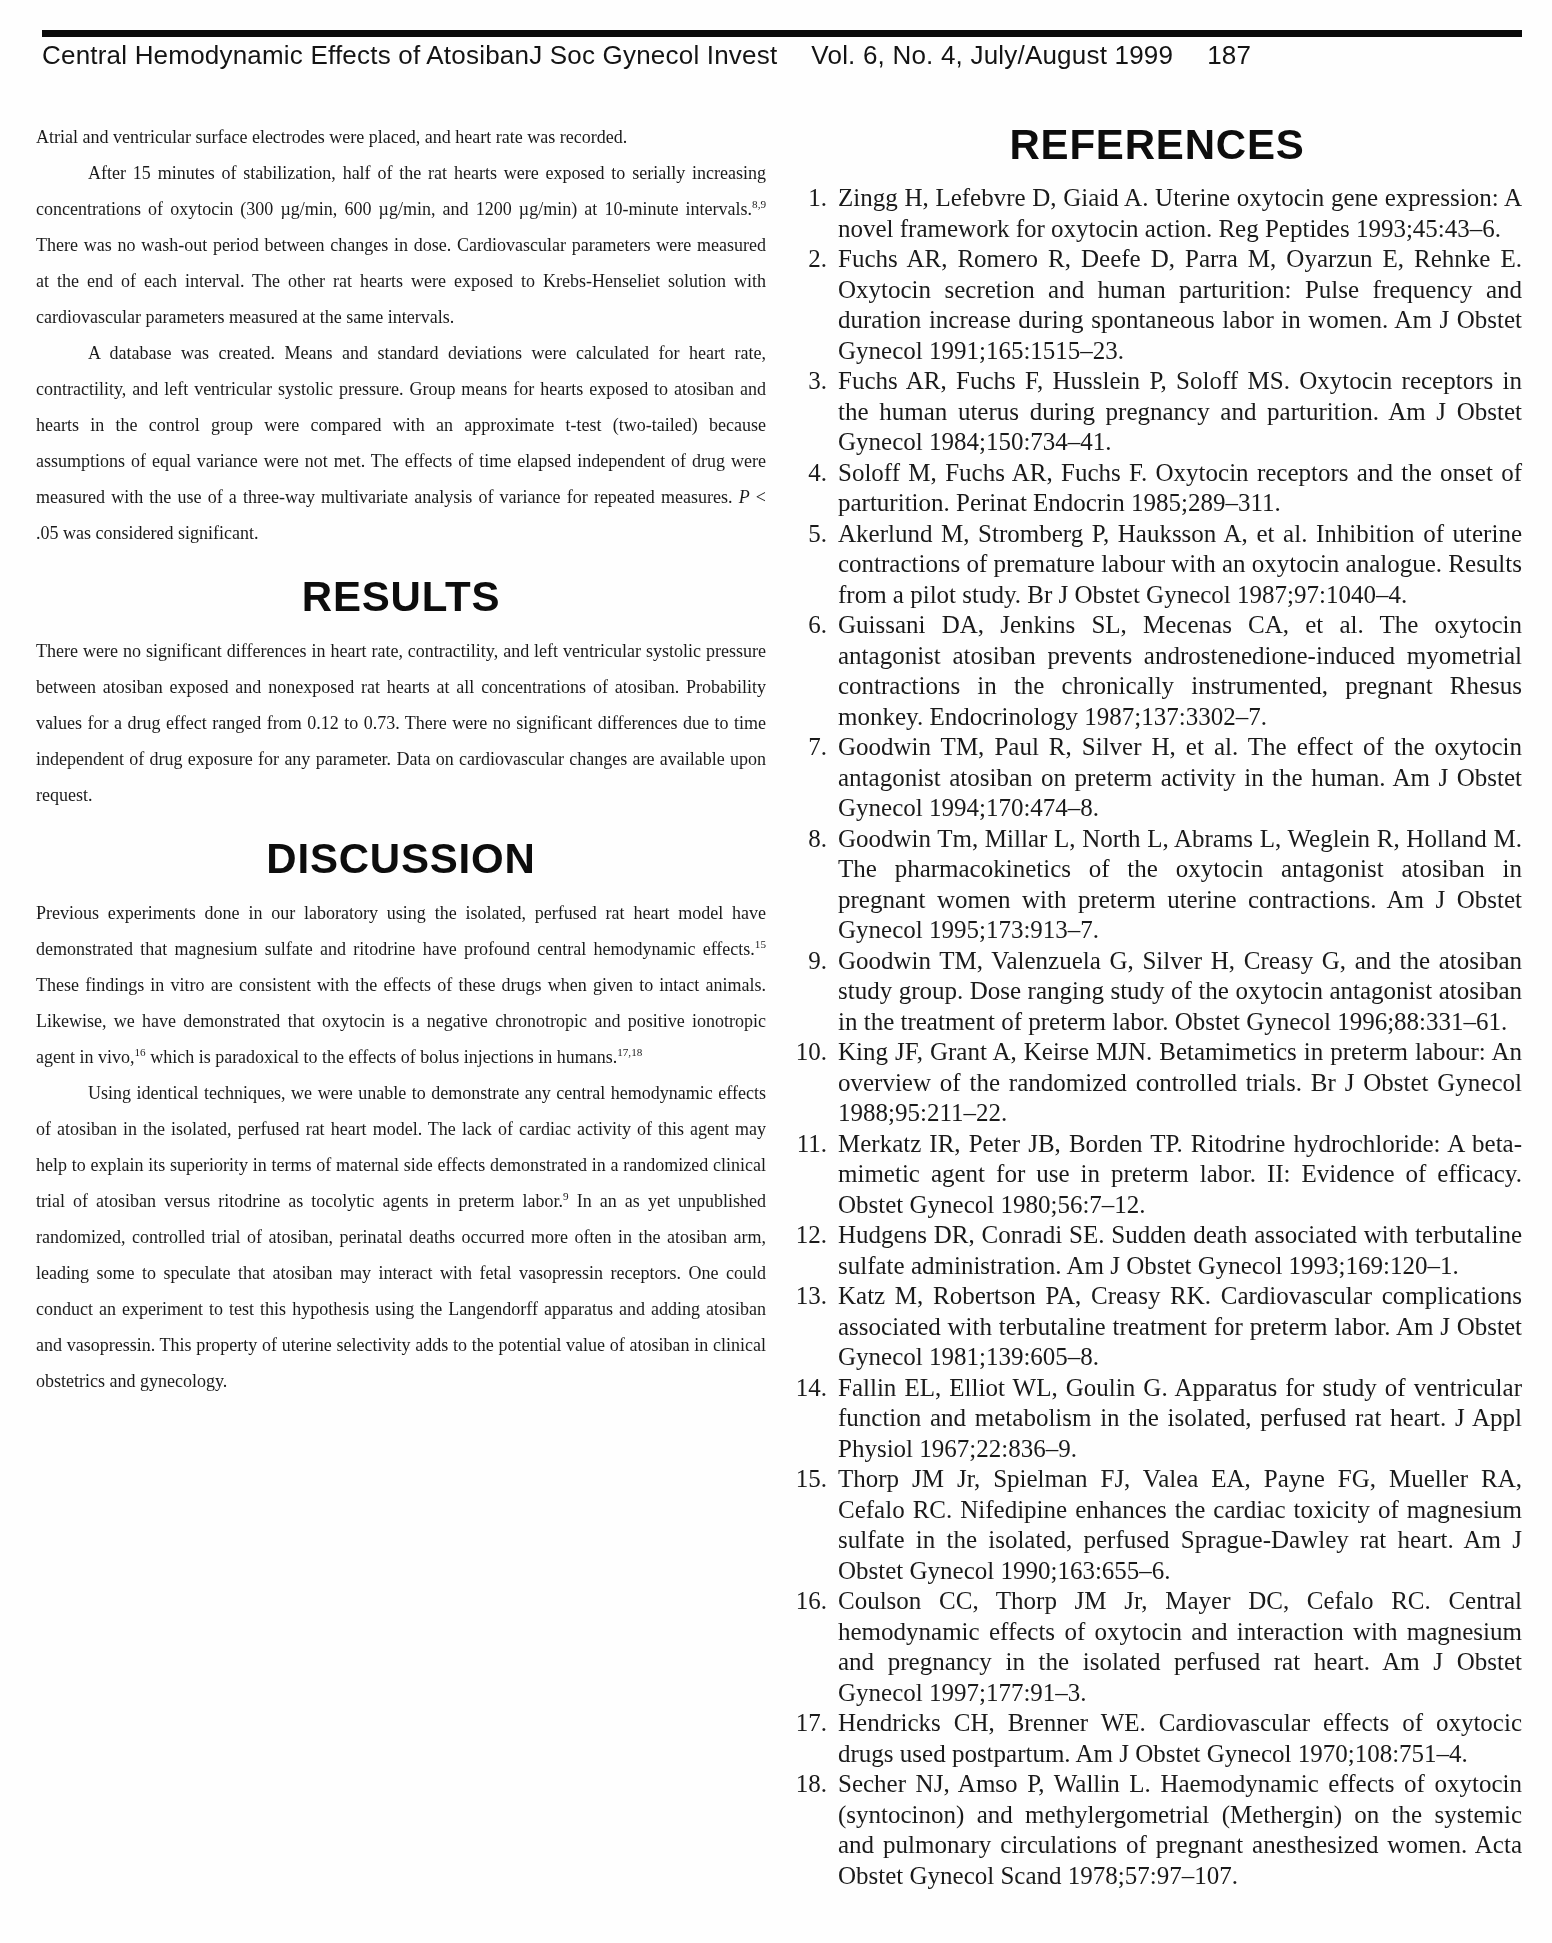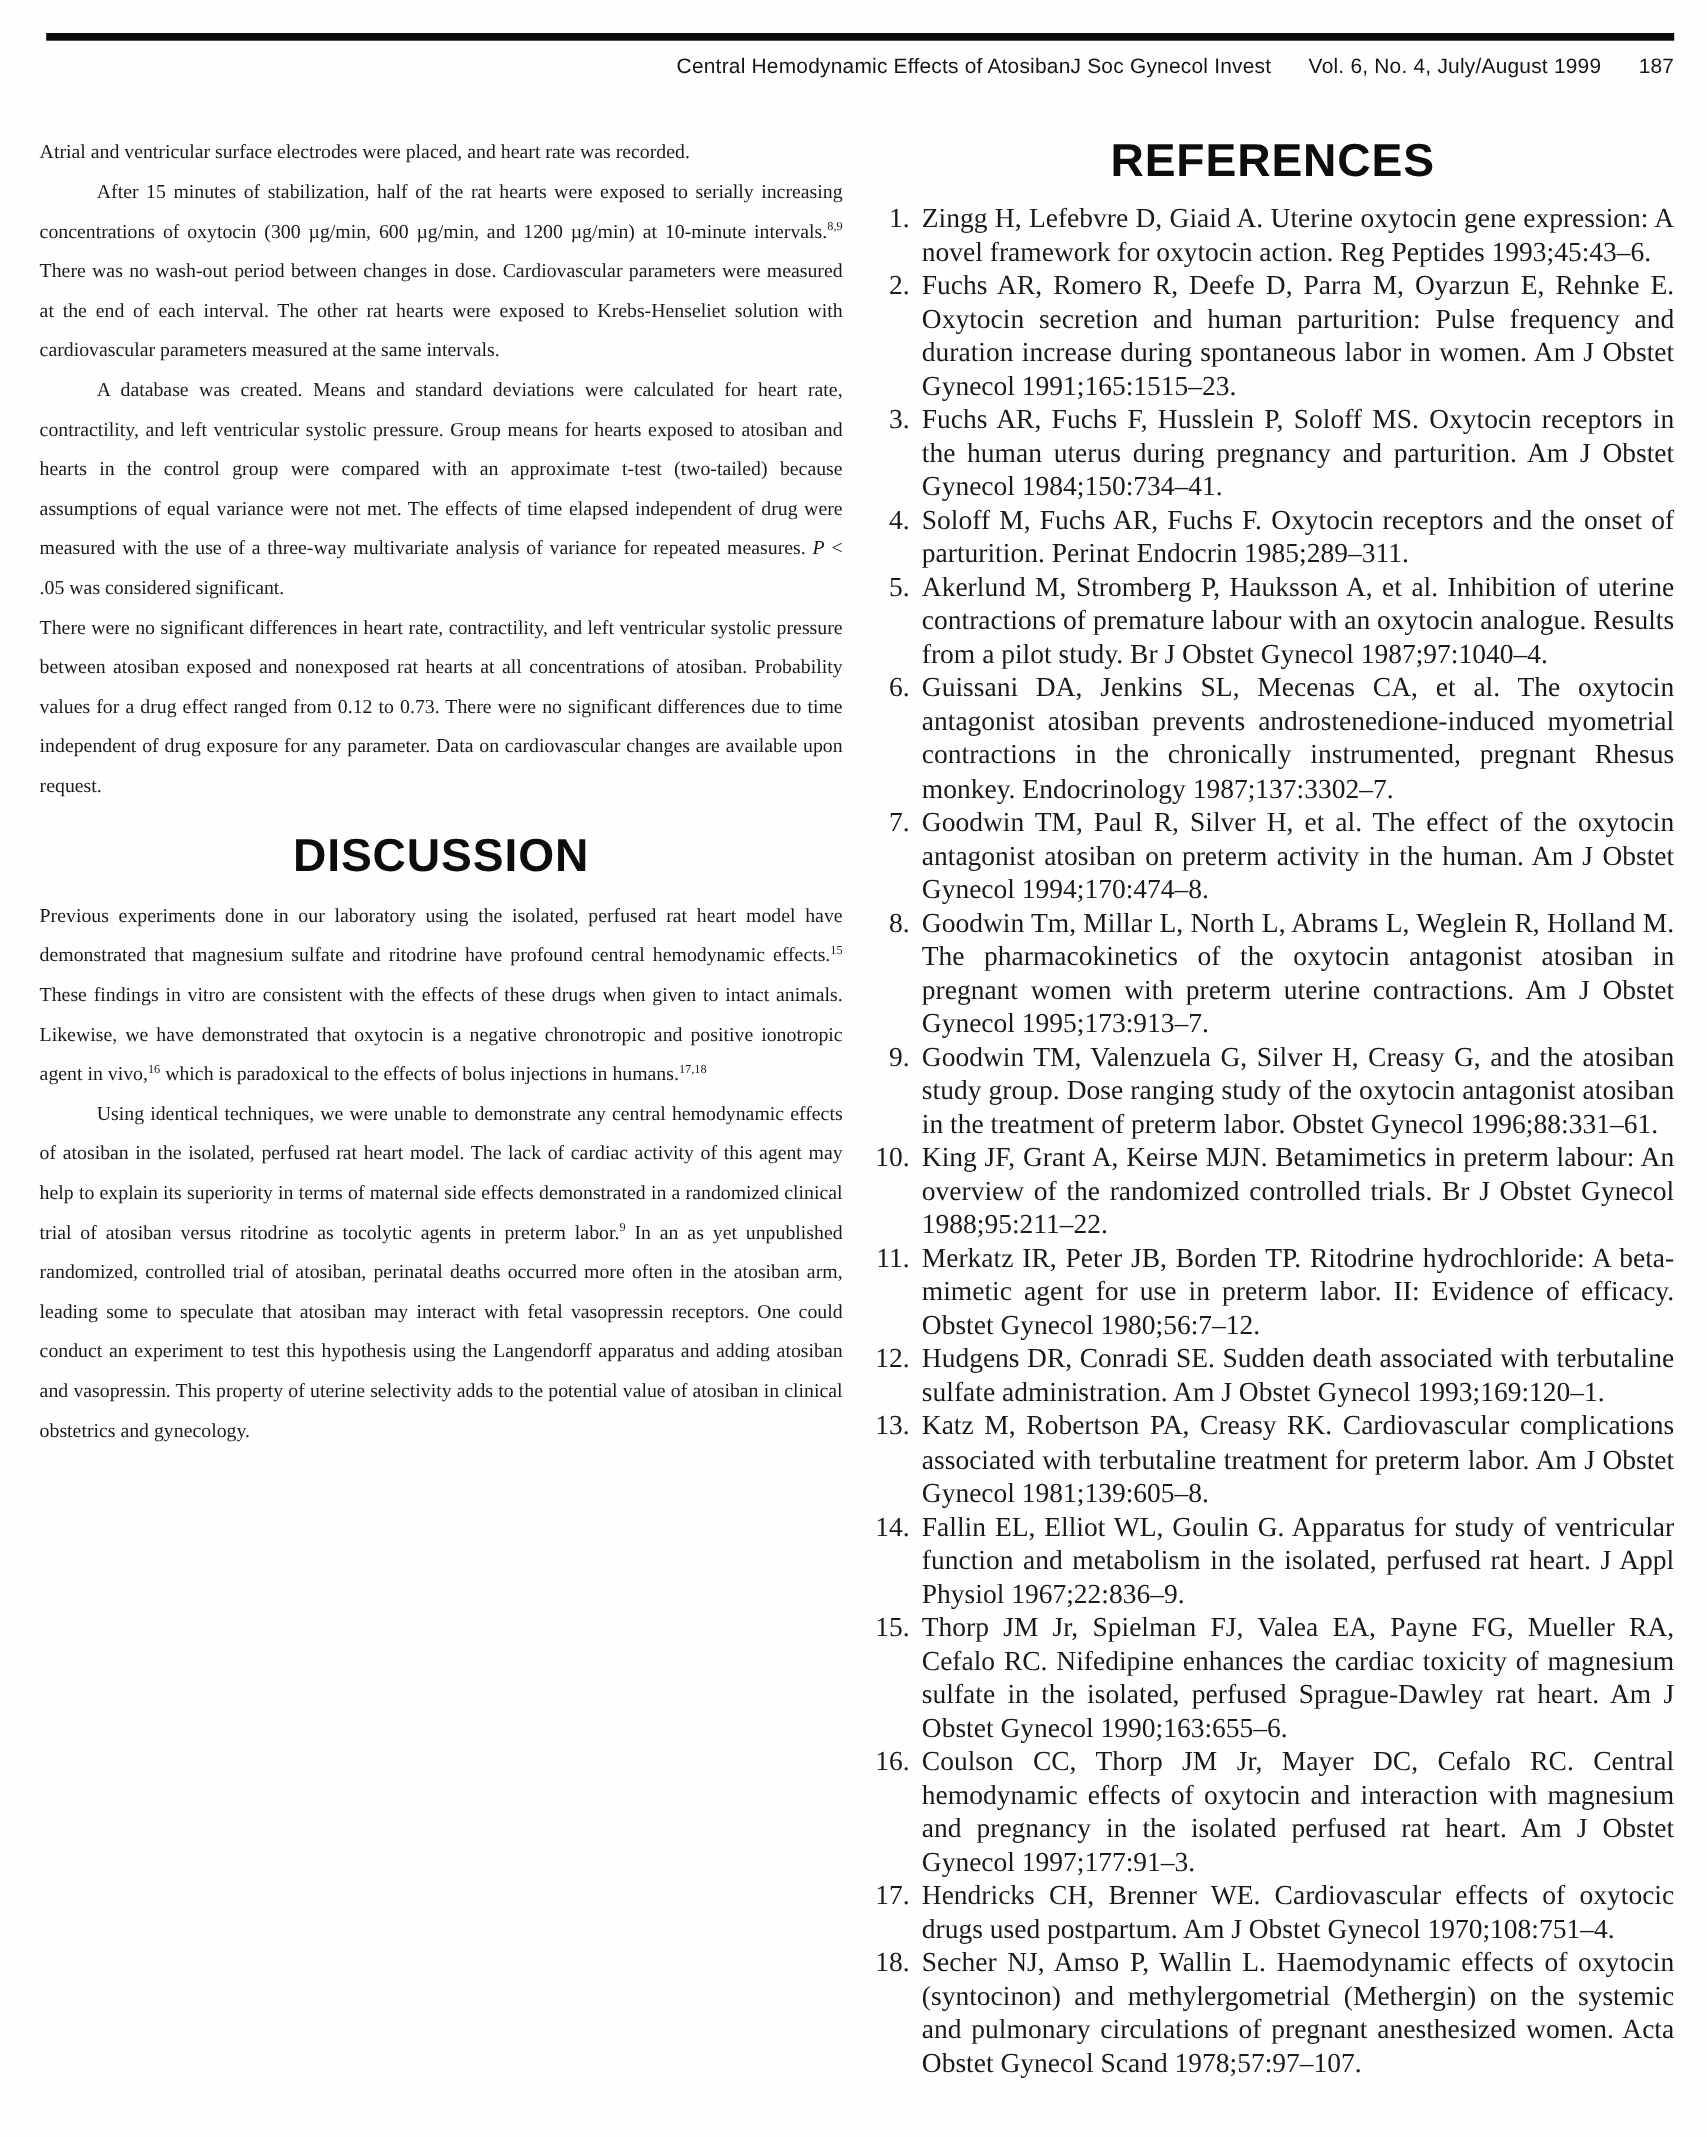--- a/index.html
+++ b/index.html
@@ -19,27 +19,27 @@
     overflow: hidden;
   }
   .head-rule {
     height: 7px;
     background: #0b0b0b;
     margin-top: 30px;
     margin-left: 6px;
   }
   .running-head {
     display: flex;
-    justify-content: flex-end;
+    justify-content: flex-start;
     align-items: baseline;
     font-family: "Liberation Sans", sans-serif;
-    font-size: 19px;
+    font-size: 26px;
     letter-spacing: 0.2px;
     color: #141414;
-    margin-top: 13px;
+    margin-top: 3px;
     padding-left: 6px;
   }
   .rh-right {
     display: flex;
     gap: 34px;
   }
   .columns {
     display: flex;
     gap: 26px;
     margin-top: 48px;
@@ -117,20 +117,21 @@
       <span>Vol. 6, No. 4, July/August 1999</span>
       <span>187</span>
     </div>
   </div>
 
   <div class="columns">
     <div class="col-left">
         <p class="body-para">Atrial and ventricular surface electrodes were placed, and heart rate was recorded.</p>
         <p class="body-para indent">After 15 minutes of stabilization, half of the rat hearts were exposed to serially increasing concentrations of oxytocin (300 µg/min, 600 µg/min, and 1200 µg/min) at 10-minute intervals.<sup>8,9</sup> There was no wash-out period between changes in dose. Cardiovascular parameters were measured at the end of each interval. The other rat hearts were exposed to Krebs-Henseliet solution with cardiovascular parameters measured at the same intervals.</p>
         <p class="body-para indent">A database was created. Means and standard deviations were calculated for heart rate, contractility, and left ventricular systolic pressure. Group means for hearts exposed to atosiban and hearts in the control group were compared with an approximate t-test (two-tailed) because assumptions of equal variance were not met. The effects of time elapsed independent of drug were measured with the use of a three-way multivariate analysis of variance for repeated measures. <i>P</i> &lt; .05 was considered significant.</p>
+        <h2 class="sec-heading">RESULTS</h2>
         <p class="body-para">There were no significant differences in heart rate, contractility, and left ventricular systolic pressure between atosiban exposed and nonexposed rat hearts at all concentrations of atosiban. Probability values for a drug effect ranged from 0.12 to 0.73. There were no significant differences due to time independent of drug exposure for any parameter. Data on cardiovascular changes are available upon request.</p>
         <h2 class="sec-heading">DISCUSSION</h2>
         <p class="body-para">Previous experiments done in our laboratory using the isolated, perfused rat heart model have demonstrated that magnesium sulfate and ritodrine have profound central hemodynamic effects.<sup>15</sup> These findings in vitro are consistent with the effects of these drugs when given to intact animals. Likewise, we have demonstrated that oxytocin is a negative chronotropic and positive ionotropic agent in vivo,<sup>16</sup> which is paradoxical to the effects of bolus injections in humans.<sup>17,18</sup></p>
         <p class="body-para indent">Using identical techniques, we were unable to demonstrate any central hemodynamic effects of atosiban in the isolated, perfused rat heart model. The lack of cardiac activity of this agent may help to explain its superiority in terms of maternal side effects demonstrated in a randomized clinical trial of atosiban versus ritodrine as tocolytic agents in preterm labor.<sup>9</sup> In an as yet unpublished randomized, controlled trial of atosiban, perinatal deaths occurred more often in the atosiban arm, leading some to speculate that atosiban may interact with fetal vasopressin receptors. One could conduct an experiment to test this hypothesis using the Langendorff apparatus and adding atosiban and vasopressin. This property of uterine selectivity adds to the potential value of atosiban in clinical obstetrics and gynecology.</p>
       </div>
     <div class="col-right">
       <h2 class="sec-heading">REFERENCES</h2>
       <div class="ref-list">
           <div class="ref-item">
             <span class="ref-num">1.</span>

